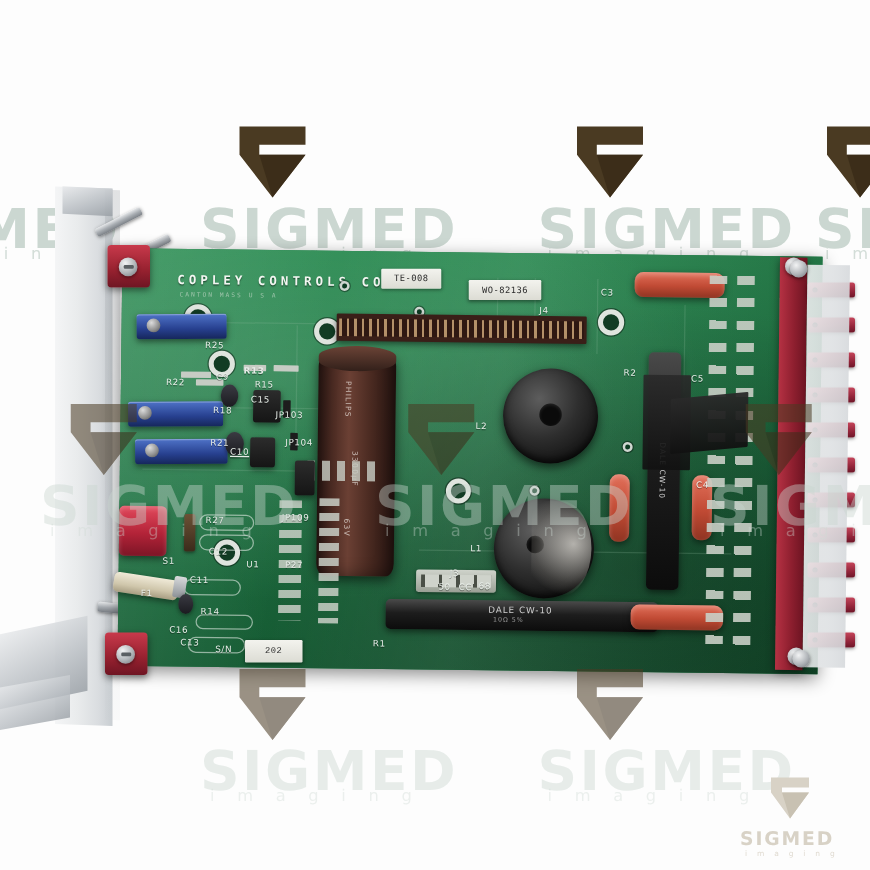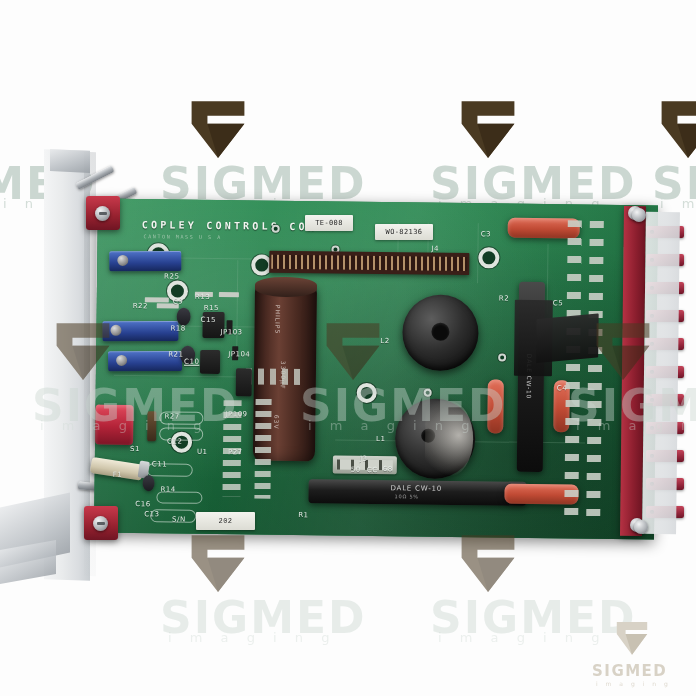--- a/index.html
+++ b/index.html
@@ -265,21 +265,21 @@
     <div class="ic" style="left:418px;top:96px;width:38px;height:76px;opacity:.92;"></div>
     <div style="position:absolute;left:470px;top:16px;width:14px;height:298px;
          background:repeating-linear-gradient(180deg,#c9cfc6 0 7px,transparent 7px 18px);opacity:.9;"></div>
     <div style="position:absolute;left:492px;top:16px;width:14px;height:298px;
          background:repeating-linear-gradient(180deg,#c9cfc6 0 7px,transparent 7px 18px);opacity:.9;"></div>
     <div class="ic" style="left:440px;top:112px;width:62px;height:44px;transform:skewY(-6deg);opacity:.95;"></div>
 
     <div id="silk-host">
         <div class="silk" style="left: 67px; top: 73px;">R25</div>
         <div class="silk" style="left: 36px; top: 103px;">R22</div>
-        <div class="silk" style="left: 98px; top: 93px;">R13</div>
+        <div class="silk" style="left: 98px; top: 93px; font-weight: bold;">R13</div>
         <div class="silk" style="left: 76px; top: 98px;">C9</div>
         <div class="silk" style="left: 74px; top: 125px;">R18</div>
         <div class="silk" style="left: 107px; top: 104px;">R15</div>
         <div class="silk" style="left: 104px; top: 116px;">C15</div>
         <div class="silk" style="left: 72px; top: 151px;">R21</div>
         <div class="silk" style="left: 88px; top: 158px; text-decoration: underline;">C10</div>
         <div class="silk" style="left: 124px; top: 128px;">JP103</div>
         <div class="silk" style="left: 132px; top: 150px;">JP104</div>
         <div class="silk" style="left: 72px; top: 238px;">C12</div>
         <div class="silk" style="left: 69px; top: 213px;">R27</div>
@@ -345,21 +345,21 @@
   <div class="bracket-red" style="left:84px;top:506px;width:34px;height:34px;"></div>
   <div class="screw" style="left:93px;top:516px;width:15px;height:15px;"></div>
   <div class="screw-slot" style="left:97px;top:522px;width:8px;height:3px;"></div>
 
   <div class="screw" style="left:632px;top:208px;width:14px;height:14px;"></div>
   <div class="screw" style="left:634px;top:520px;width:14px;height:14px;"></div>
 
   <div id="sticker-host">
       <div class="sticker" style="left: 305px; top: 215px; width: 48px; height: 16px;">TE-008</div>
       <div class="sticker" style="left: 375px; top: 224px; width: 58px; height: 16px;">WO-82136</div>
-      <div class="sticker" style="left: 196px; top: 512px; width: 59px; height: 18px; font-family: Liberation Mono, monospace;">202</div>
+      <div class="sticker" style="left: 196px; top: 512px; width: 46px; height: 18px; font-family: Liberation Mono, monospace;">202</div>
     </div>
 
   <div class="wm-layer" id="wm-over">
       <div class="wm-mark" style="left: 320px; top: 318px; opacity: 0.55;"><svg viewBox="0 0 100 100" width="66" height="66">
           <polygon points="10,8 90,8 90,30 34,30 34,42 90,42 50,94 10,42 10,8" fill="#4a3a22"></polygon>
           <polygon points="34,42 90,42 50,94" fill="#3a2c18" opacity=".85"></polygon>
         </svg></div>
       <div class="wm-word" style="left: 32px; top: 380px; font-size: 44px; color: rgb(201, 214, 207); opacity: 0.42;">SIGMED</div>
       <div class="wm-sub" style="left: 40px; top: 418px; font-size: 13px; opacity: 0.38;">i m a g i n g</div>
       <div class="wm-mark" style="left: 50px; top: 318px; opacity: 0.55;"><svg viewBox="0 0 100 100" width="66" height="66">

